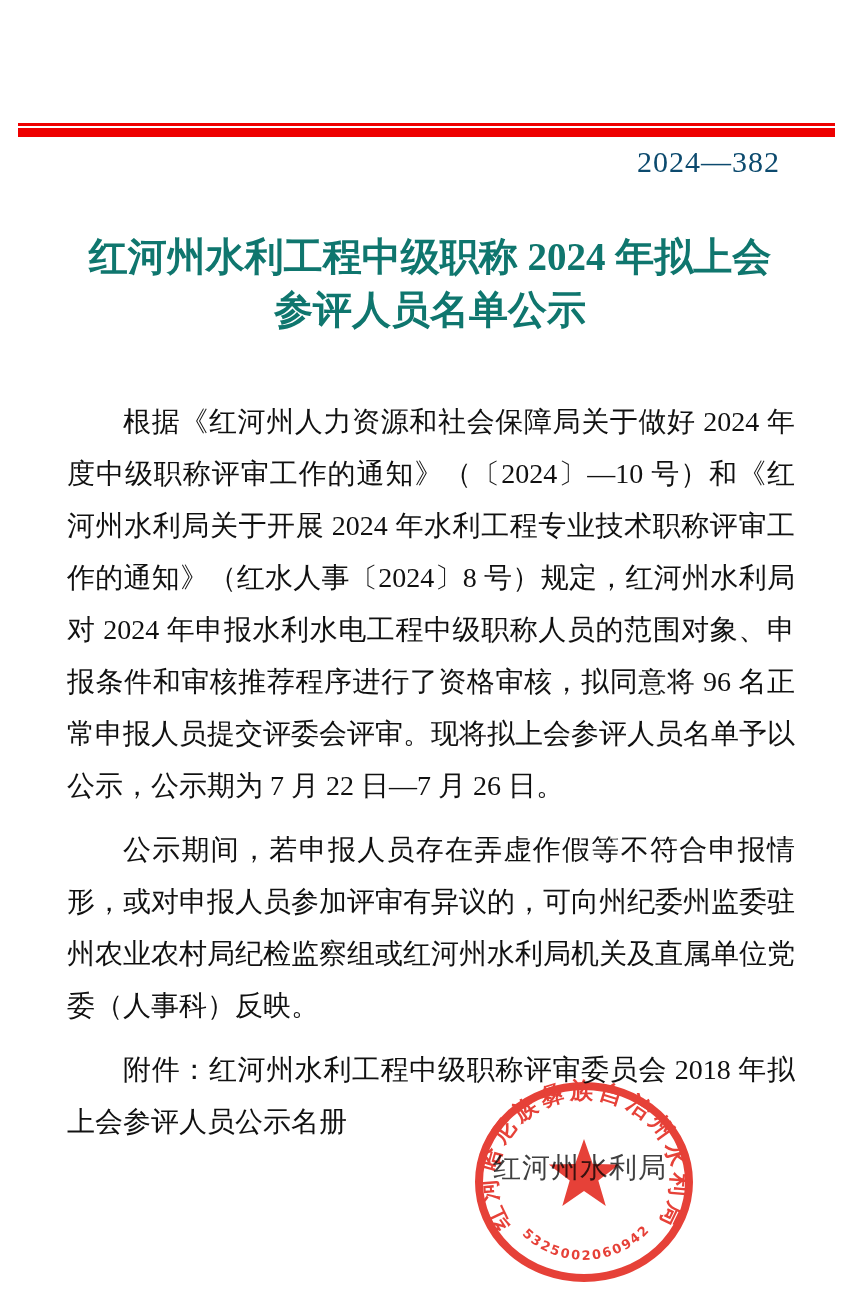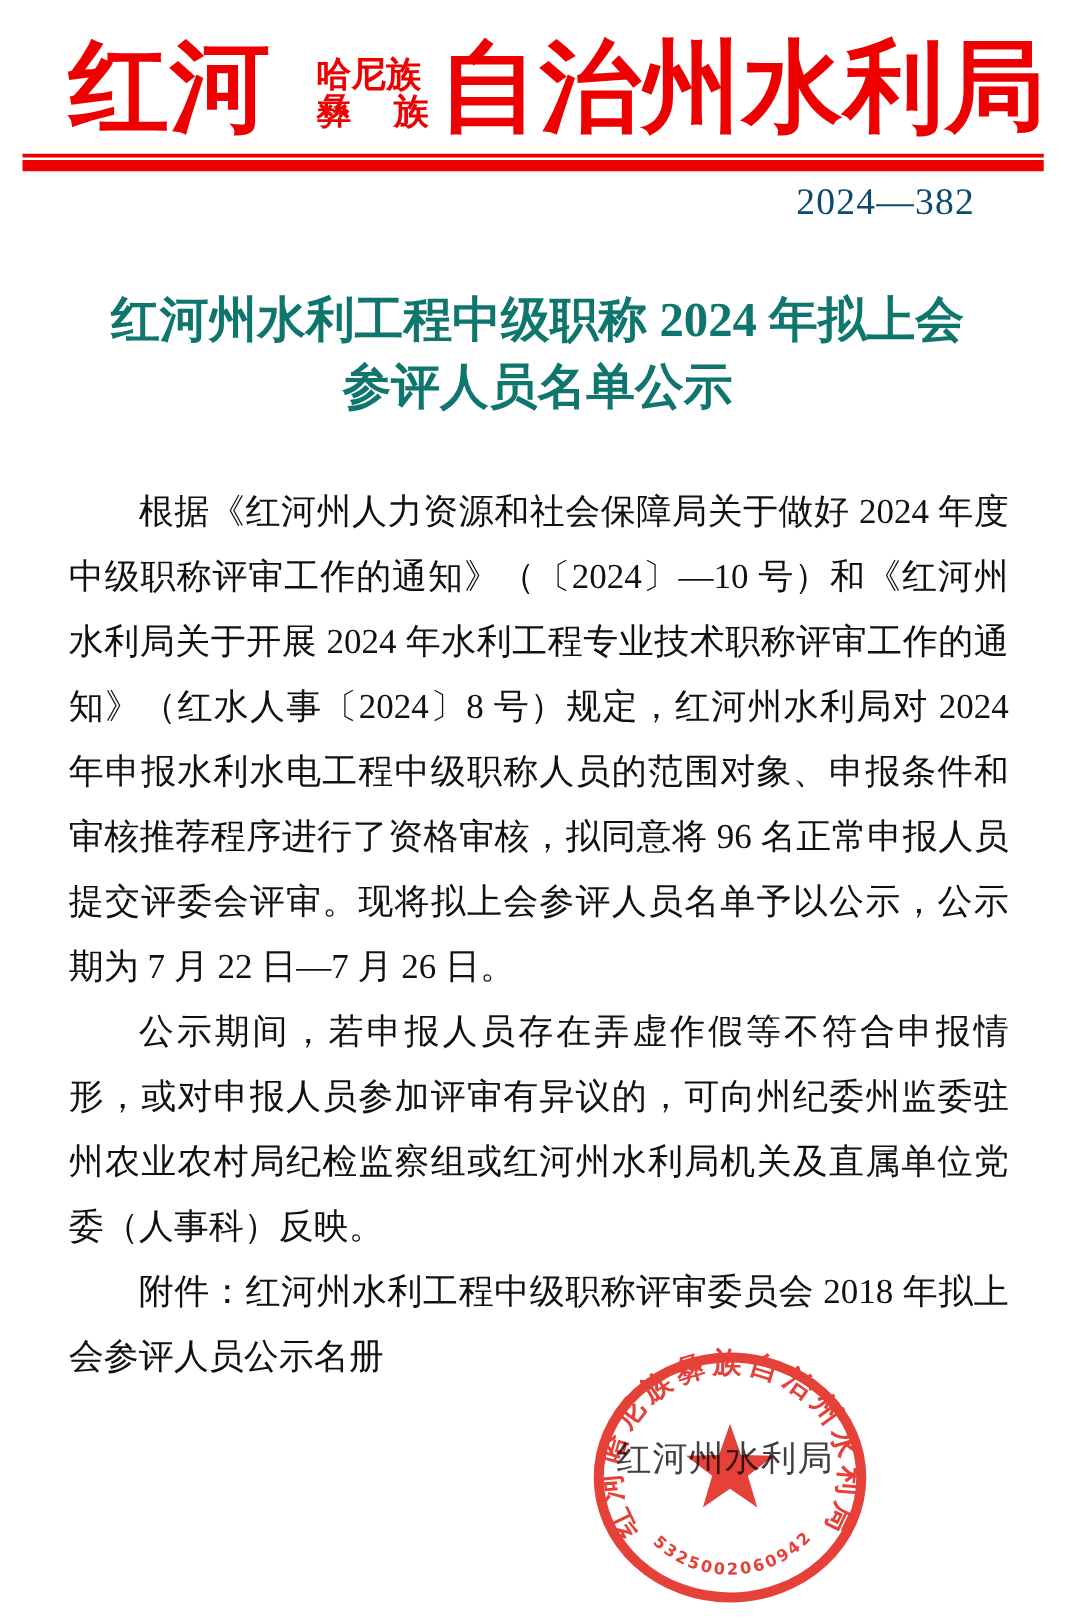--- a/index.html
+++ b/index.html
@@ -85,21 +85,21 @@
   .body-text {
     position: absolute;
     top: 384px;
     left: 55px;
     width: 752px;
     font-size: 28px;
     line-height: 52px;
     text-align: justify;
     color: var(--ink);
   }
-  .body-text p { margin: 0; text-indent: 2em; }
+  .body-text p { margin: 12px; text-indent: 2em; }
 
   
   .issuer {
     position: absolute;
     top: 1150px;
     left: 470px;
     width: 220px;
     text-align: center;
     font-size: 28px;
     line-height: 36px;
@@ -141,28 +141,20 @@
     letter-spacing: 2px;
     fill: var(--seal-red);
     font-family: "DejaVu Sans", sans-serif;
   }
 </style>
 </head>
 <body>
 
 <div class="page">
 
-  <div class="masthead">
-    <span class="org-big">红河</span>
-    <span class="org-small">
-      <span class="line1">哈尼族</span>
-      <span class="line2">彝族</span>
-    </span>
-    <span class="org-big">自治州水利局</span>
-  </div>
 
   <div class="red-rule">
     <div class="thin"></div>
     <div class="thick"></div>
   </div>
 
   <div class="doc-number">2024—382</div>
 
   <div class="doc-title">
     <div>红河州水利工程中级职称 2024 年拟上会</div>

